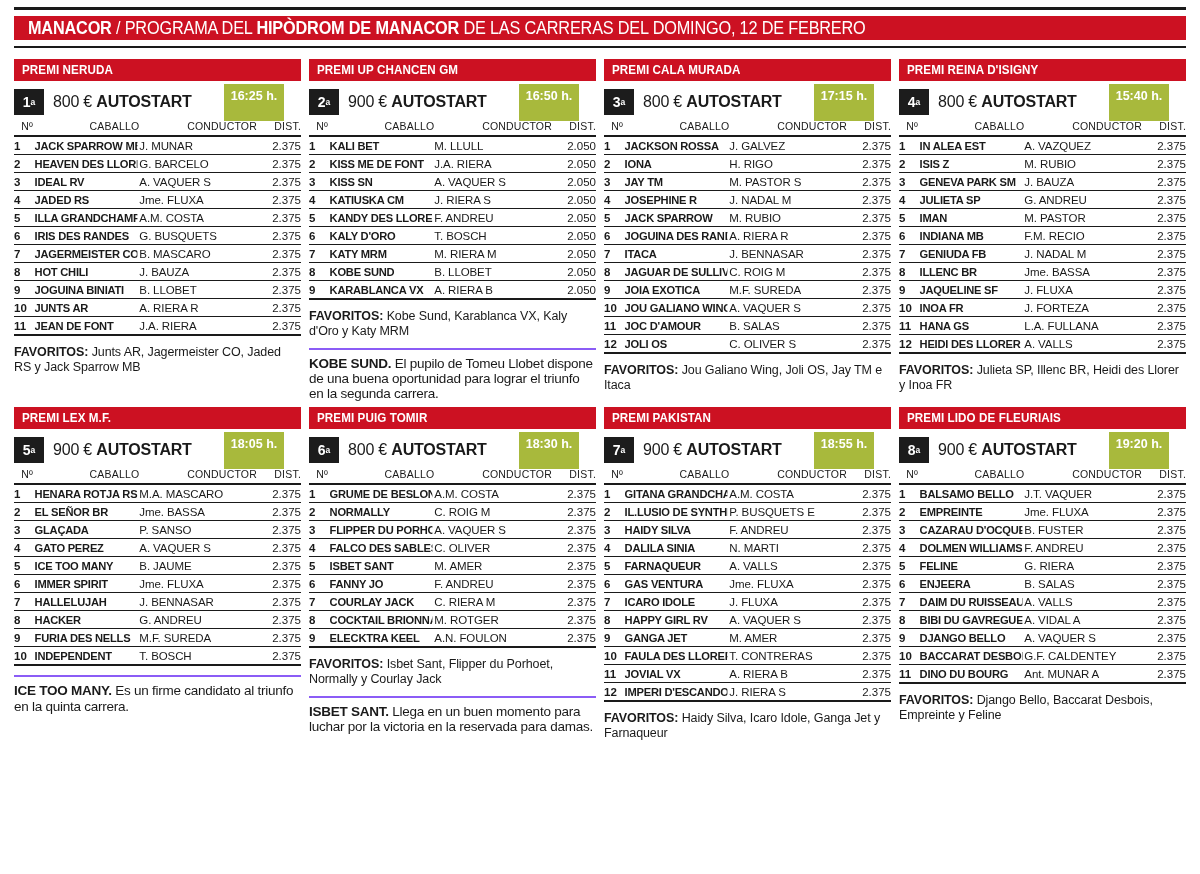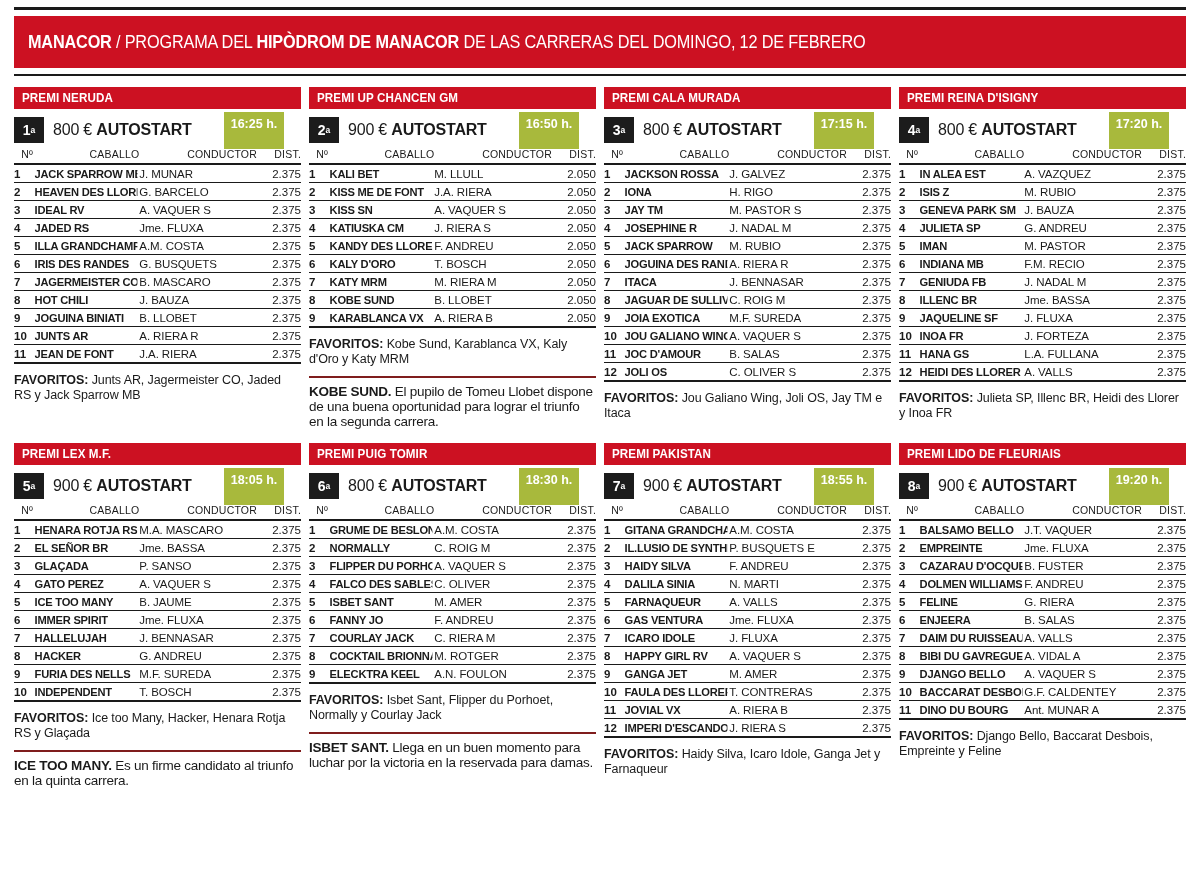--- a/index.html
+++ b/index.html
@@ -16,21 +16,21 @@
     background: #ffffff;
     padding: 0 14px;
   }
 
   
   .rule-top {
     height: 3px; background: #1a1a1a; margin-top: 7px;
   }
   .masthead {
     background: #cc1122;
-    height: 52px;
+    height: 24px;
     margin-top: 6px;
     display: flex; align-items: center;
     padding: 12px 14px;
     overflow: hidden;
   }
   .masthead-text {
     color: #ffffff;
     font-size: 17.5px;
     letter-spacing: -0.2px;
     white-space: nowrap;
@@ -42,21 +42,21 @@
   .masthead-text span.light { font-weight: 400; }
   .rule-under-mast { height: 2px; background: #1a1a1a; margin-top: 6px; }
 
   
   .grid {
     display: grid;
     grid-template-columns: repeat(4, 1fr);
     column-gap: 8px;
     margin-top: 11px;
   }
-  .row2 { margin-top: 14px; }
+  .row2 { margin-top: 6px; }
 
   .card { position: relative; }
 
   .card-head {
     background: #cc1122;
     height: 22px;
     display: flex; align-items: center;
     padding-left: 8px;
   }
   .card-head-title {
@@ -149,21 +149,21 @@
   .favoritos {
     margin-top: 9px;
     font-size: 12.5px;
     line-height: 1.18;
     letter-spacing: -0.1px;
   }
   .favoritos b { font-weight: 700; }
   .comment {
     margin-top: 9px;
     padding-top: 6px;
-    border-top: 2px solid #7f1d1d;
+    border-top: 2px solid #8b5cf6;
     font-size: 13.5px;
     line-height: 1.13;
     letter-spacing: -0.25px;
   }
   .comment b { font-weight: 700; }
 </style>
 </head>
 <body>
 
 <div id="page">
@@ -471,21 +471,21 @@
       <div class="card">
         <div class="card-head">
           <div class="card-head-title">PREMI REINA D'ISIGNY</div>
         </div>
         <div class="card-sub">
           <div class="race-badge">
             <span>4</span>
             <sup>a</sup>
           </div>
           <div class="race-prize"><span class="amount">800 €</span> <span class="mode">AUTOSTART</span></div>
-          <div class="time-badge">17:20 h.</div>
+          <div class="time-badge">15:40 h.</div>
         </div>
         <table class="runners">
           <colgroup>
             <col class="c-no">
             <col class="c-name">
             <col class="c-drv">
             <col class="c-dist">
           </colgroup>
           <thead>
             <tr>
@@ -657,21 +657,20 @@
               <td class="dist">2.375</td>
             </tr>
             <tr>
               <td class="num">10</td>
               <td class="name">INDEPENDENT</td>
               <td class="drv">T. BOSCH</td>
               <td class="dist">2.375</td>
             </tr>
           </tbody>
         </table>
-        <div class="favoritos"><b>FAVORITOS:</b> <span>Ice too Many, Hacker, Henara Rotja RS y Glaçada</span></div>
         <div class="comment"><b>ICE TOO MANY.</b><span> Es un firme candidato al triunfo en la quinta carrera.</span></div>
       </div>
       <div class="card">
         <div class="card-head">
           <div class="card-head-title">PREMI PUIG TOMIR</div>
         </div>
         <div class="card-sub">
           <div class="race-badge">
             <span>6</span>
             <sup>a</sup>

